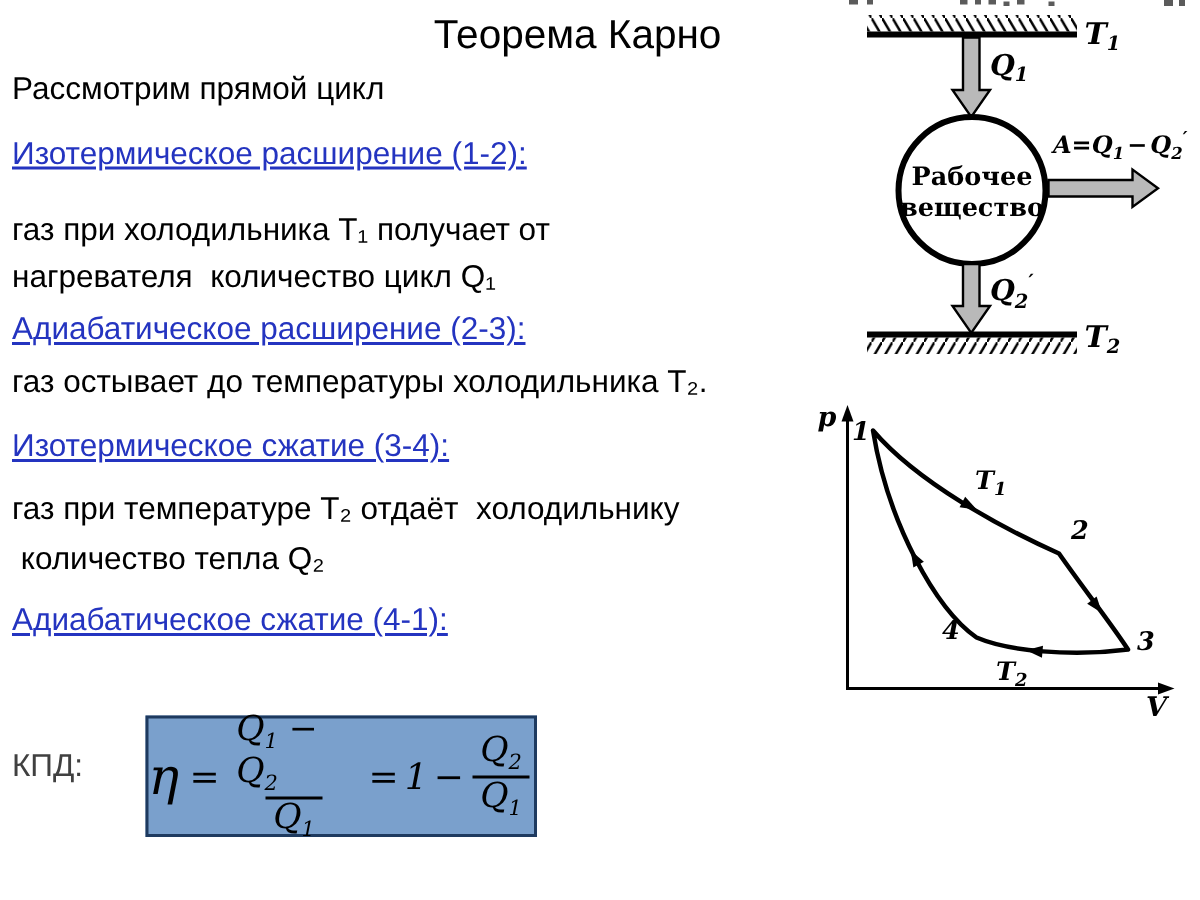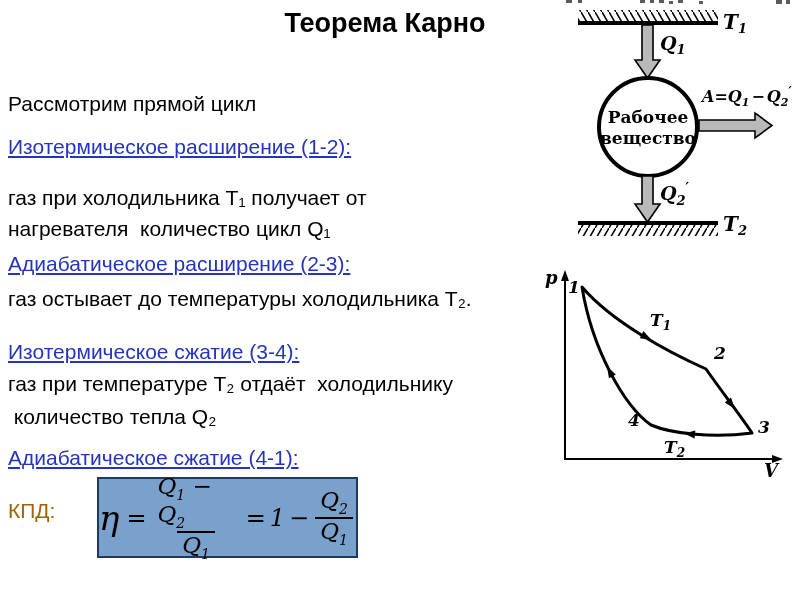--- a/index.html
+++ b/index.html
@@ -1,22 +1,22 @@
 <!DOCTYPE html>
 <html><head>
 <meta charset="utf-8">
 <style>
   html,body{margin:0;padding:0;background:#fff;}
   .slide{position:relative;width:800px;height:600px;background:#ffffff;overflow:hidden;
          font-family:"Liberation Sans",sans-serif;color:#000;}
   .title{position:absolute;left:0;top:8px;width:770px;text-align:center;
-         font-size:27px;font-weight:bold;color:#000;}
-  .tline{position:absolute;left:8px;font-size:21px;white-space:pre;color:#000;margin-top:44px;}
+         font-size:27px;font-weight:normal;color:#000;}
+  .tline{position:absolute;left:8px;font-size:21px;white-space:pre;color:#000;}
   .tline.blue{color:#2434c0;text-decoration:underline;}
-  .kpd{position:absolute;left:8px;top:499px;font-size:21px;color:#a16207;}
+  .kpd{position:absolute;left:8px;top:499px;font-size:21px;color:#404040;}
   .formula-box{position:absolute;left:97px;top:477px;width:257px;height:77px;
          background:#7aa0cc;border:2px solid #1e3a5f;
          display:flex;align-items:center;justify-content:center;
          font-family:"DejaVu Serif",serif;font-style:italic;color:#000;}
   .formula-box .eta{font-size:34px;margin-right:4px;}
   .formula-box .op{font-size:24px;margin:0 3px;}
   .frac{display:inline-flex;flex-direction:column;align-items:center;line-height:1.05;
         font-size:23px;margin:0 3px;}
   .frac .num{padding:0 5px;}
   .frac .den{border-top:2px solid #000;padding:0 5px;}
@@ -32,21 +32,21 @@
 <div class="slide">
 
   <div class="title">Теорема Карно</div>
 
   <div class="tline" style="top:48px">Рассмотрим прямой цикл</div>
   <div class="tline blue" style="top:91px">Изотермическое расширение (1-2):</div>
   <div class="tline" style="top:142px">газ при холодильника T₁ получает от</div>
   <div class="tline" style="top:173px">нагревателя  количество цикл Q₁</div>
   <div class="tline blue" style="top:208px">Адиабатическое расширение (2-3):</div>
   <div class="tline" style="top:243px">газ остывает до температуры холодильника T₂.</div>
-  <div class="tline blue" style="top:296px">Изотермическое сжатие (3-4):</div>
+  <div class="tline blue" style="top:286px">Изотермическое сжатие (3-4):</div>
   <div class="tline" style="top:328px">газ при температуре T₂ отдаёт  холодильнику</div>
   <div class="tline" style="top:361px"> количество тепла Q₂</div>
   <div class="tline blue" style="top:402px">Адиабатическое сжатие (4-1):</div>
 
   <div class="kpd">КПД:</div>
 
   <div class="formula-box">
     <span class="eta">η</span>
     <span class="op">=</span>
     <span class="frac">

